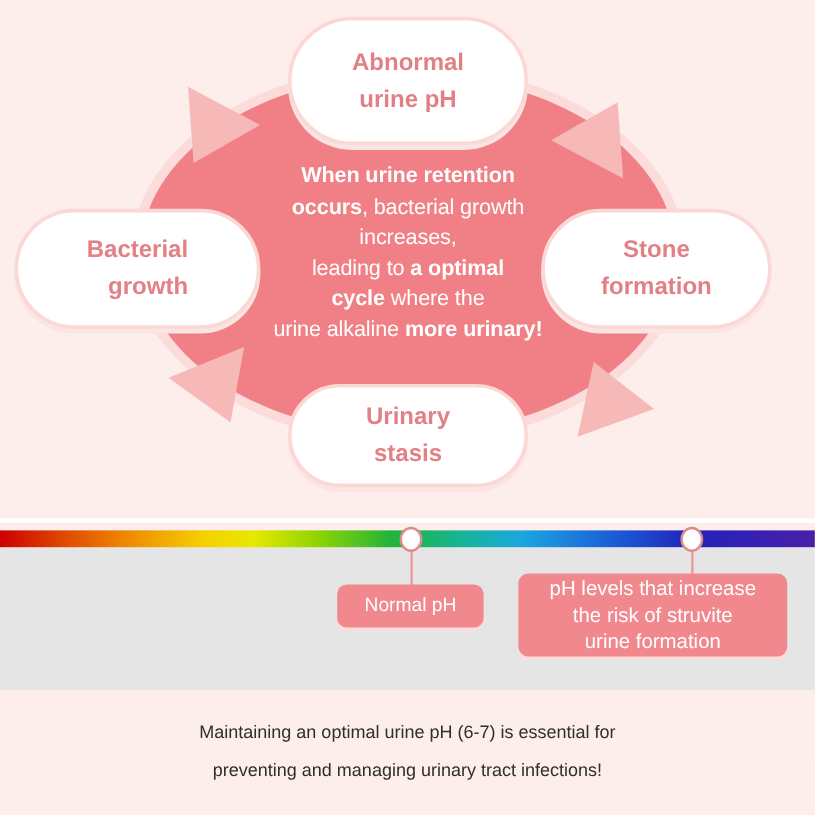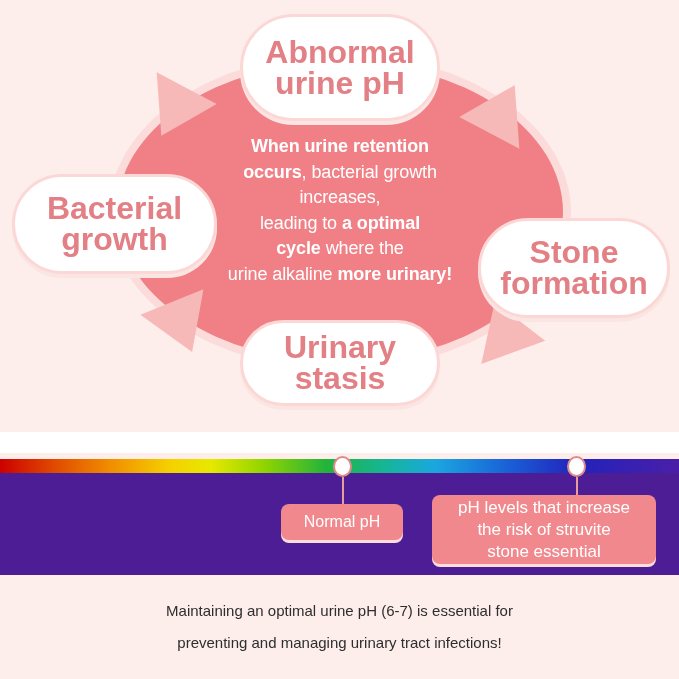--- a/index.html
+++ b/index.html
@@ -97,38 +97,38 @@
     position: absolute;
     background: #ffffff;
     border: 3px solid #fbd8d6;
     border-radius: 60px;
     box-sizing: border-box;
     display: flex;
     align-items: center;
     justify-content: center;
     text-align: center;
     color: #e28085;
-    font-size: 32px;
+    font-size: 20px;
     line-height: 31px;
     font-weight: bold;
     box-shadow: 0 4px 0 0 #fbe5e3;
   }
   .node-top    { left: 240px; top: 14px;  width: 200px; height: 107px; }
-  .node-left   { left: 12px;  top: 174px; width: 205px; height: 100px; }
-  .node-right  { left: 478px; top: 174px; width: 192px; height: 100px; margin-top: 44px; }
+  .node-left   { left: 12px;  top: 174px; width: 205px; height: 100px; text-align: right; }
+  .node-right  { left: 451px; top: 174px; width: 192px; height: 100px; }
   .node-bottom { left: 240px; top: 320px; width: 200px; height: 86px; }
 
   
   .ph-section {
     position: absolute;
     left: 0;
-    top: 453px;
+    top: 436px;
     width: 679px;
     height: 143px;
-    background: #4c1d95;
+    background: #e5e5e5;
   }
   .ph-top-fill {
     position: absolute;
     left: 0; top: 0;
     width: 679px; height: 6px;
     background: #fdeeeb;
   }
   .ph-bar {
     position: absolute;
     left: 0;
@@ -262,21 +262,21 @@
     <div class="ph-connector conn-risk"></div>
 
     <div class="ph-callout callout-normal">
       <span>Normal pH</span>
     </div>
 
     <div class="ph-callout callout-risk">
       <div>
         <span>pH levels that increase</span><br>
         <span>the risk of struvite</span><br>
-        <span>stone essential</span>
+        <span>urine formation</span>
       </div>
     </div>
   </div>
 
   <div class="footer-section">
     <div class="footer-text">
       <span>Maintaining an optimal urine pH (6-7) is essential for</span><br>
       <span>preventing and managing urinary tract infections!</span>
     </div>
   </div>

